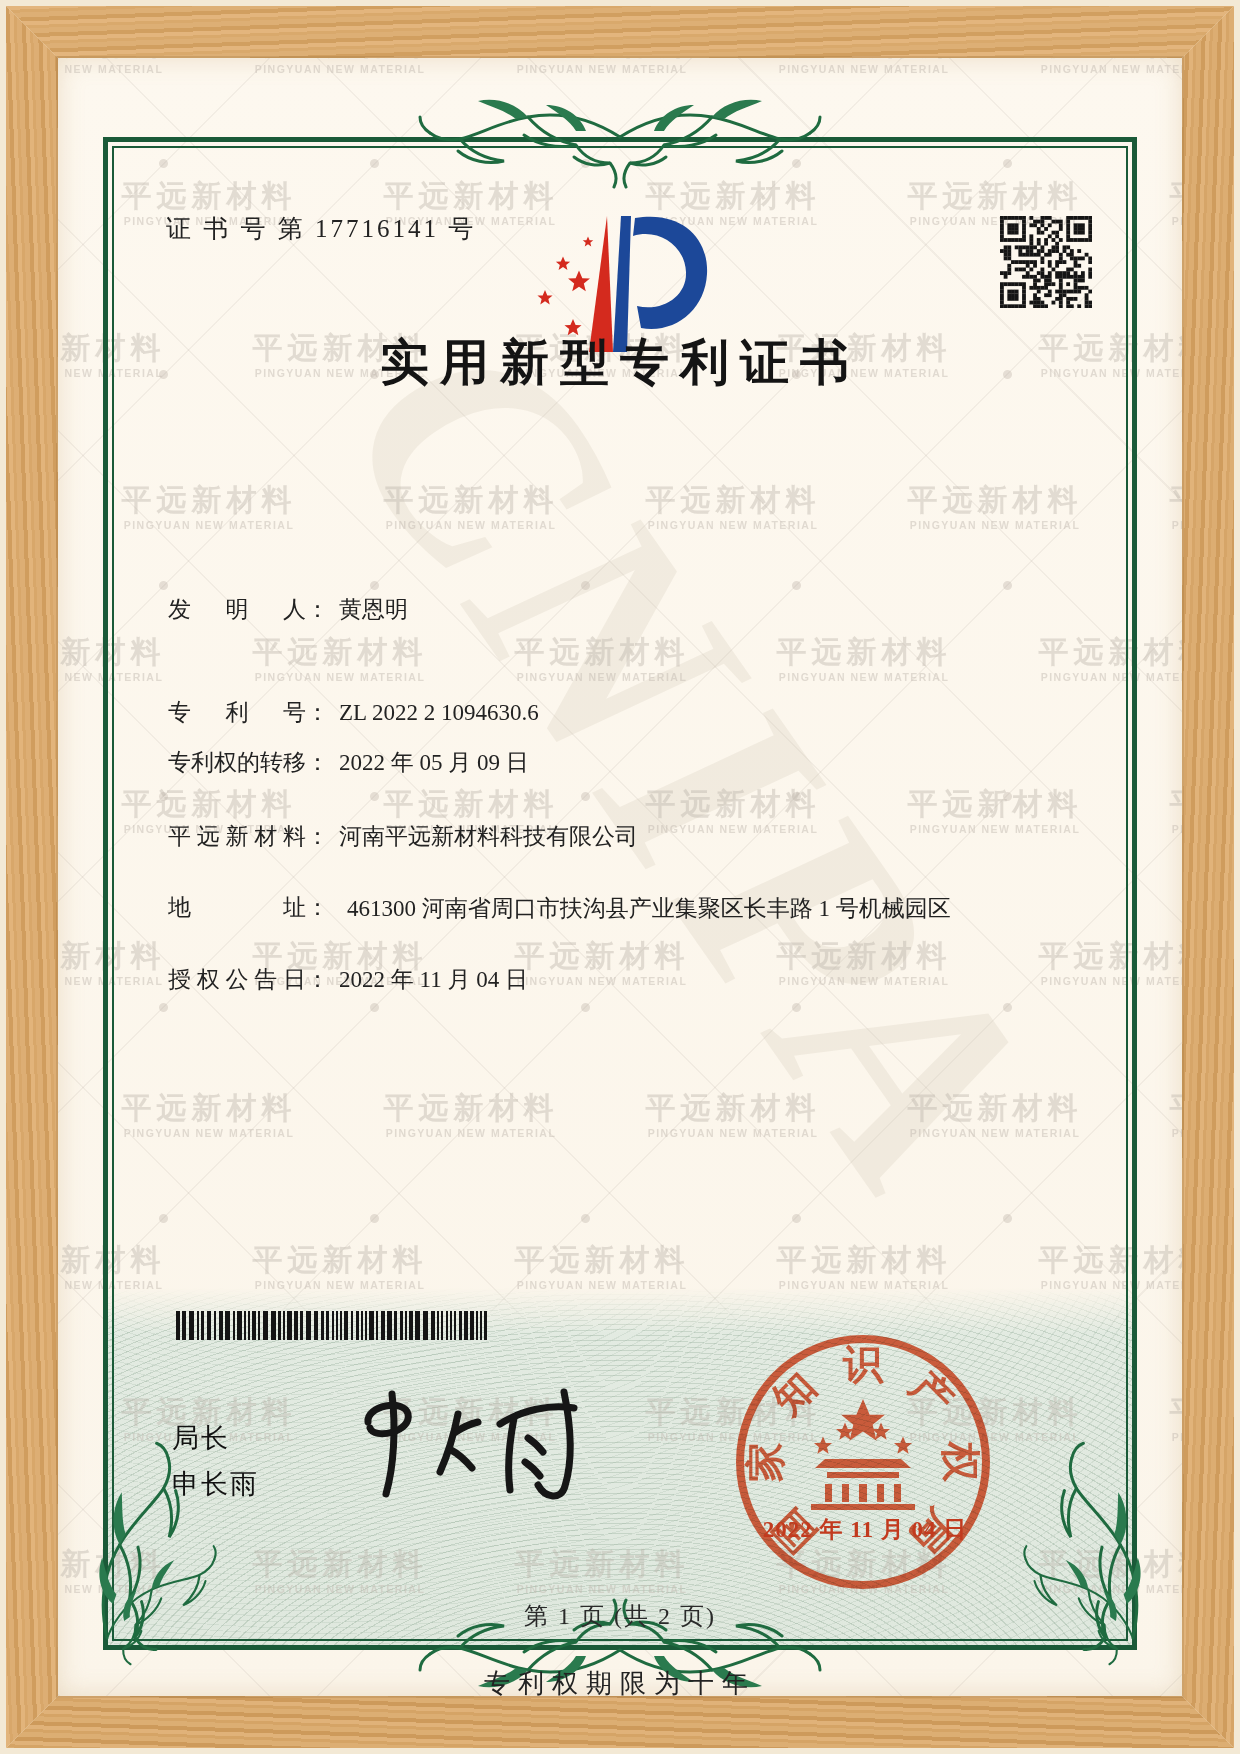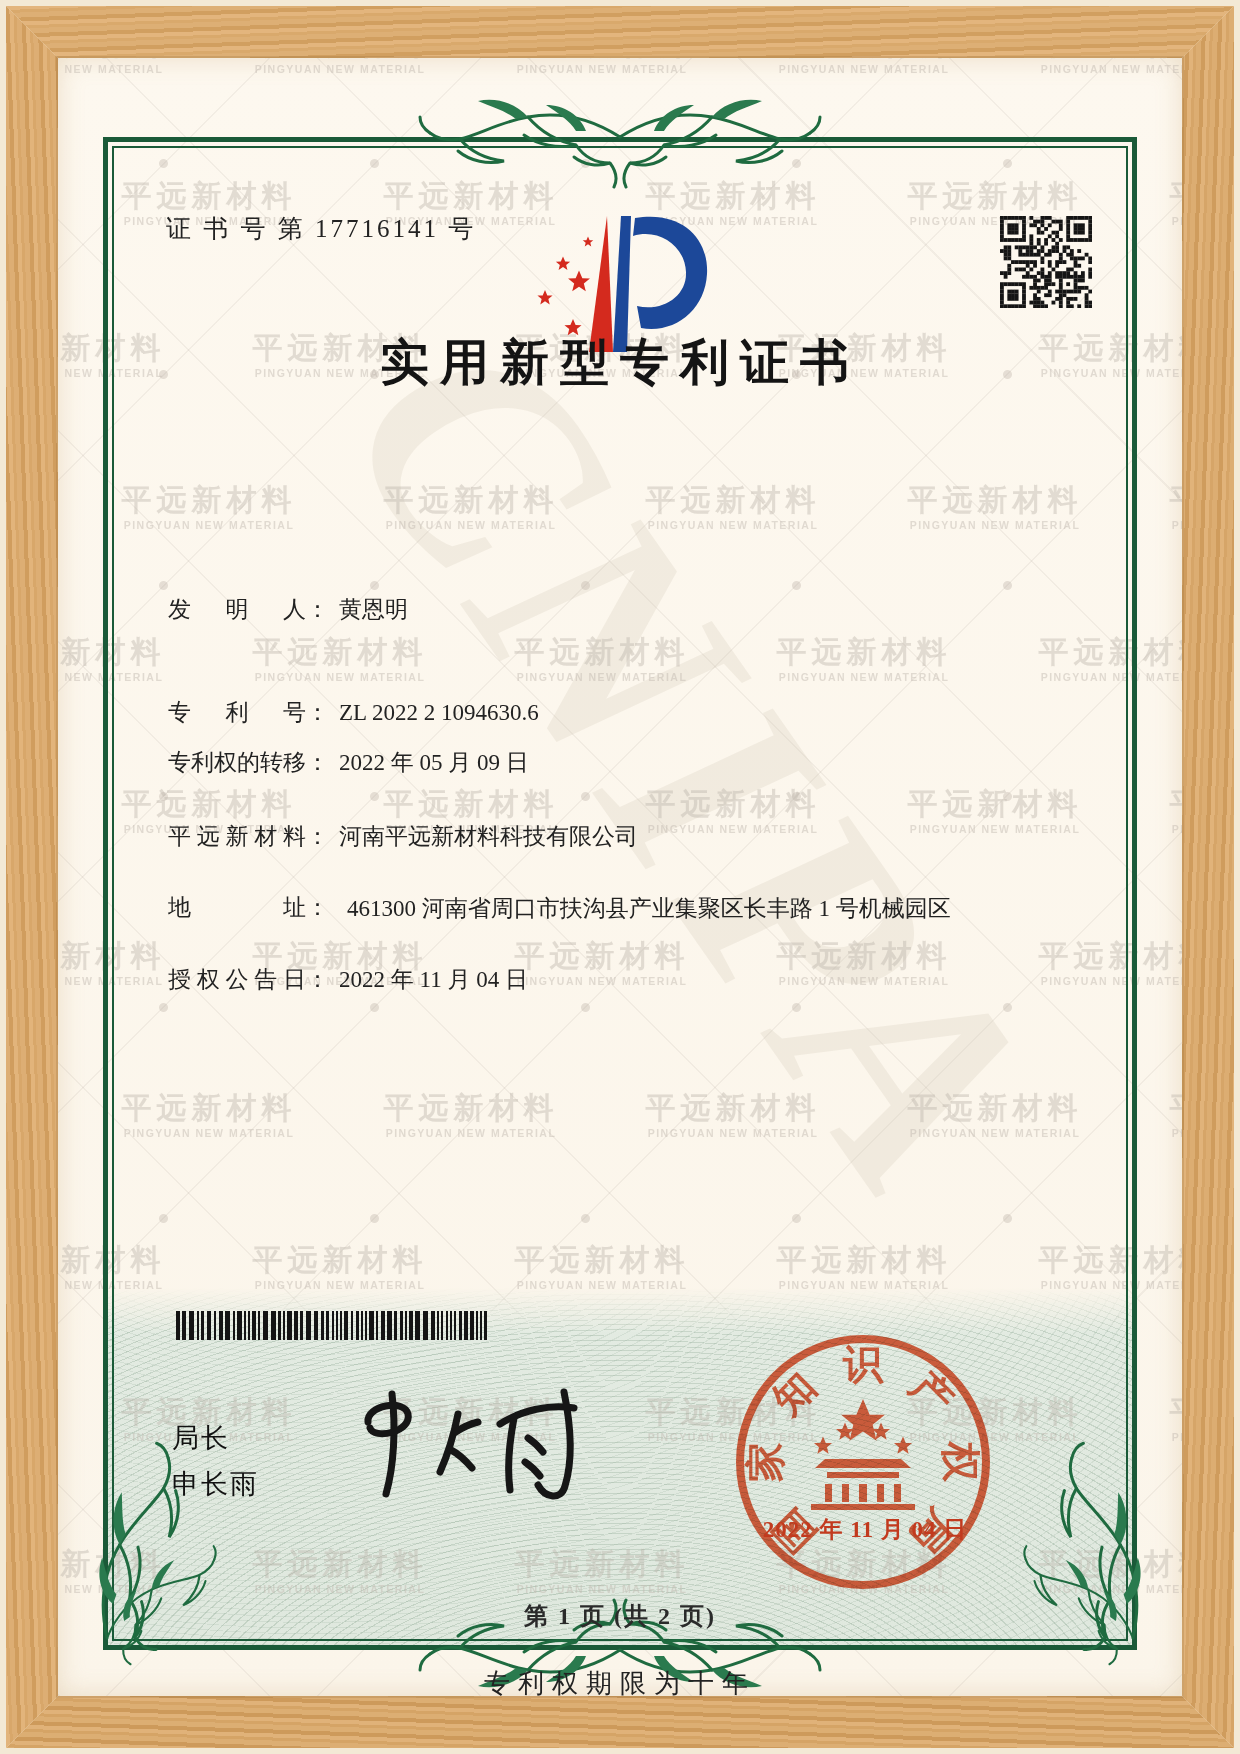--- a/index.html
+++ b/index.html
@@ -56,21 +56,21 @@
   .flabel{display:inline-block;width:138px;text-align:justify;text-align-last:justify;}
   .fval{margin-left:10px;}
   .addr{white-space:normal;}
   .addr .fval{display:inline-block;width:718px;vertical-align:top;line-height:33px;margin-left:18px;}
   .paras{left:168px;top:1022px;width:906px;font-size:22.5px;line-height:36px;text-align:justify;color:#1d1d1d;}
   .paras p{margin:0;text-indent:2em;}
   .director{font-family:"Liberation Sans","DejaVu Sans",sans-serif;font-size:27px;color:#111;letter-spacing:2px;}
   .seal{left:727px;top:1326px;mix-blend-mode:multiply;opacity:.9;}
   .sealdate{left:745px;top:1514px;width:240px;text-align:center;font-size:23px;font-weight:600;
             letter-spacing:1px;color:#c23a1e;}
-  .pagefoot{left:103px;width:1034px;top:1600px;text-align:center;font-size:24px;color:#2a2a2a;letter-spacing:2px;font-weight:bold;}
+  .pagefoot{left:103px;width:1034px;top:1600px;text-align:center;font-size:24px;color:#2a2a2a;letter-spacing:2px;}
   .contnote{left:0;width:1240px;top:1666px;text-align:center;font-size:26px;letter-spacing:8px;color:#222;}
   .sig{left:352px;top:1386px;}
   .bc{left:176px;top:1311px;}
   .qr{left:1000px;top:216px;}
   .logo{left:533px;top:212px;}
   .hiddefs{position:absolute;width:0;height:0;overflow:hidden;}
 </style>
 </head>
 <body>
 

